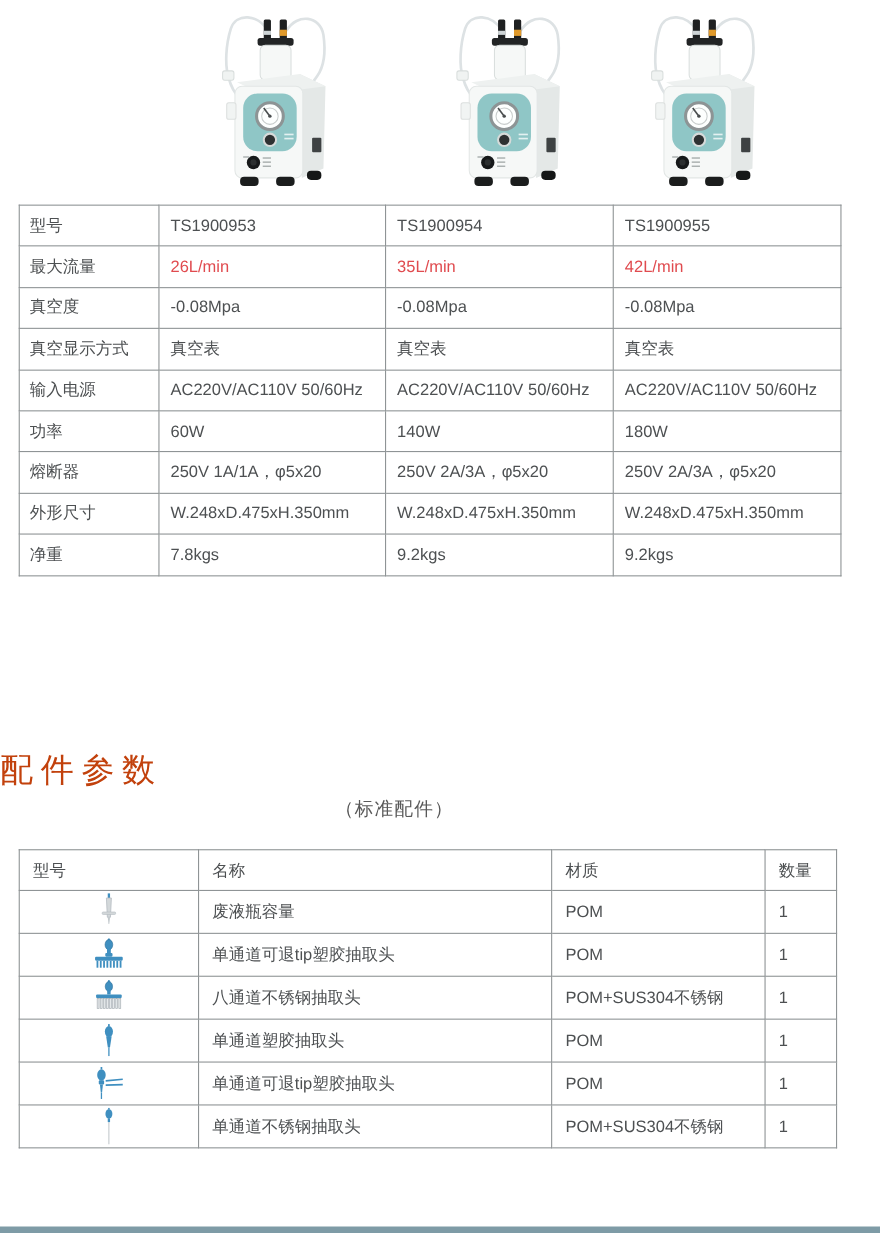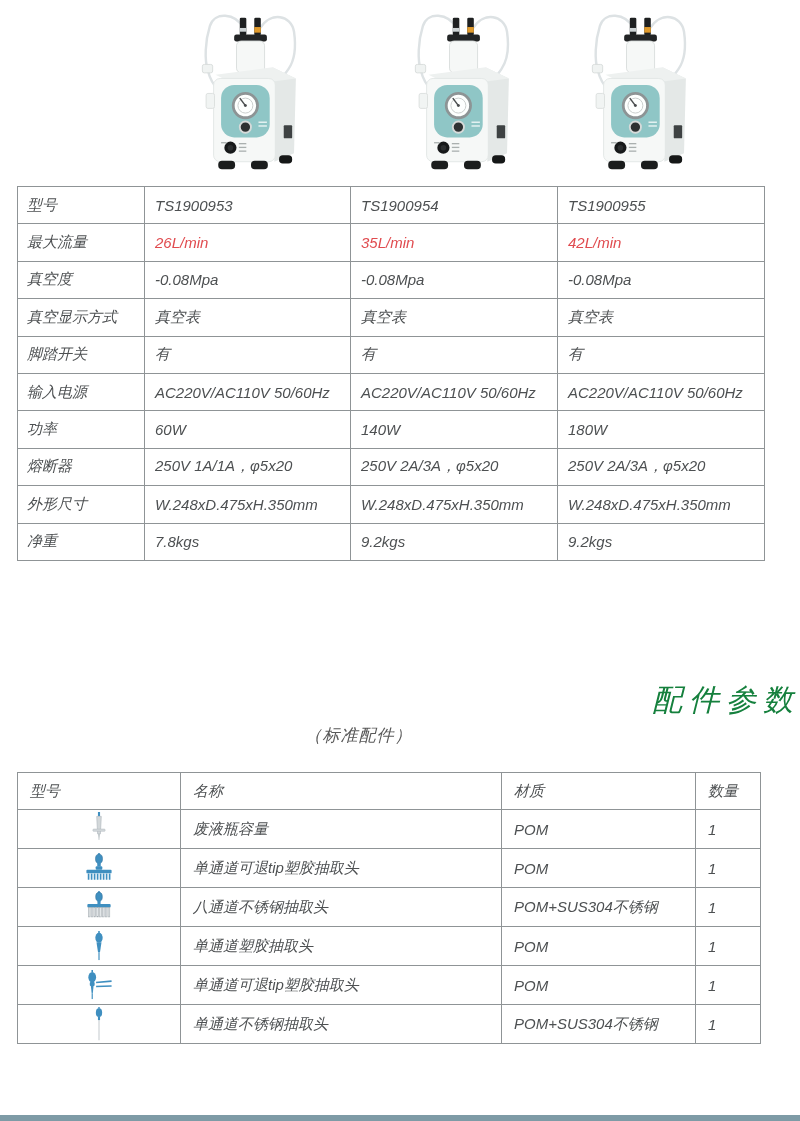--- a/index.html
+++ b/index.html
@@ -3,38 +3,38 @@
 <meta charset="utf-8">
 <style>
   :root{
     --accent-red:#e04b4f;
     --table-border:#8f9496;
     --text:#4d5052;
     --bottom-bar:#7e9ba6;
   }
   html,body{margin:0;padding:0;background:#fff;}
   body{font-family:"Liberation Sans","DejaVu Sans",sans-serif;}
-  .page{position:relative;width:800px;height:1121px;background:#ffffff;overflow:hidden;font-style:italic;}
+  .page{position:relative;width:800px;height:1121px;background:#ffffff;overflow:hidden;}
 
   
   .hero{position:absolute;left:0;top:0;width:800px;height:186px;}
   .device{position:absolute;top:13px;width:122px;height:159px;}
   .d1{left:190px}.d2{left:403px}.d3{left:580px}
 
   
   table{border-collapse:collapse;table-layout:fixed;background:#fff;color:var(--text);}
   table.spec{position:absolute;left:17px;top:186px;width:747px;font-size:15px;}
   table.spec td{border:1px solid var(--table-border);height:36.4px;padding:0 6px 0 10px;
     vertical-align:middle;white-space:nowrap;overflow:hidden;}
   table.spec td.lbl{padding-left:9px;}
   .red{color:var(--accent-red);}
 
   
-  .acc-title{position:absolute;left:0;top:680px;width:800px;text-align:right;
-    font-size:30px;letter-spacing:7px;color:#15803d;}
+  .acc-title{position:absolute;left:0;top:680px;width:800px;text-align:left;
+    font-size:30px;letter-spacing:7px;color:#c2410c;}
   .acc-sub{position:absolute;left:0;top:724px;width:717px;text-align:center;
     font-size:17px;letter-spacing:1px;color:#595959;}
   table.acc{position:absolute;left:17px;top:772px;width:743px;font-size:15px;}
   table.acc th,table.acc td{border:1px solid var(--table-border);height:36px;
     text-align:left;font-weight:normal;padding:0 4px 0 12px;vertical-align:middle;
     white-space:nowrap;overflow:hidden;}
   table.acc td.ico{padding:1px 0;text-align:center;}
   table.acc td.ico svg{vertical-align:middle;}
 
   .bottom-bar{position:absolute;left:0;top:1115px;width:800px;height:6px;background:var(--bottom-bar);}
@@ -120,26 +120,20 @@
         <td class="val">-0.08Mpa</td>
         <td class="val">-0.08Mpa</td>
       </tr>
       <tr>
         <td class="lbl">真空显示方式</td>
         <td class="val">真空表</td>
         <td class="val">真空表</td>
         <td class="val">真空表</td>
       </tr>
       <tr>
-        <td class="lbl">脚踏开关</td>
-        <td class="val">有</td>
-        <td class="val">有</td>
-        <td class="val">有</td>
-      </tr>
-      <tr>
         <td class="lbl">输入电源</td>
         <td class="val">AC220V/AC110V 50/60Hz</td>
         <td class="val">AC220V/AC110V 50/60Hz</td>
         <td class="val">AC220V/AC110V 50/60Hz</td>
       </tr>
       <tr>
         <td class="lbl">功率</td>
         <td class="val">60W</td>
         <td class="val">140W</td>
         <td class="val">180W</td>

